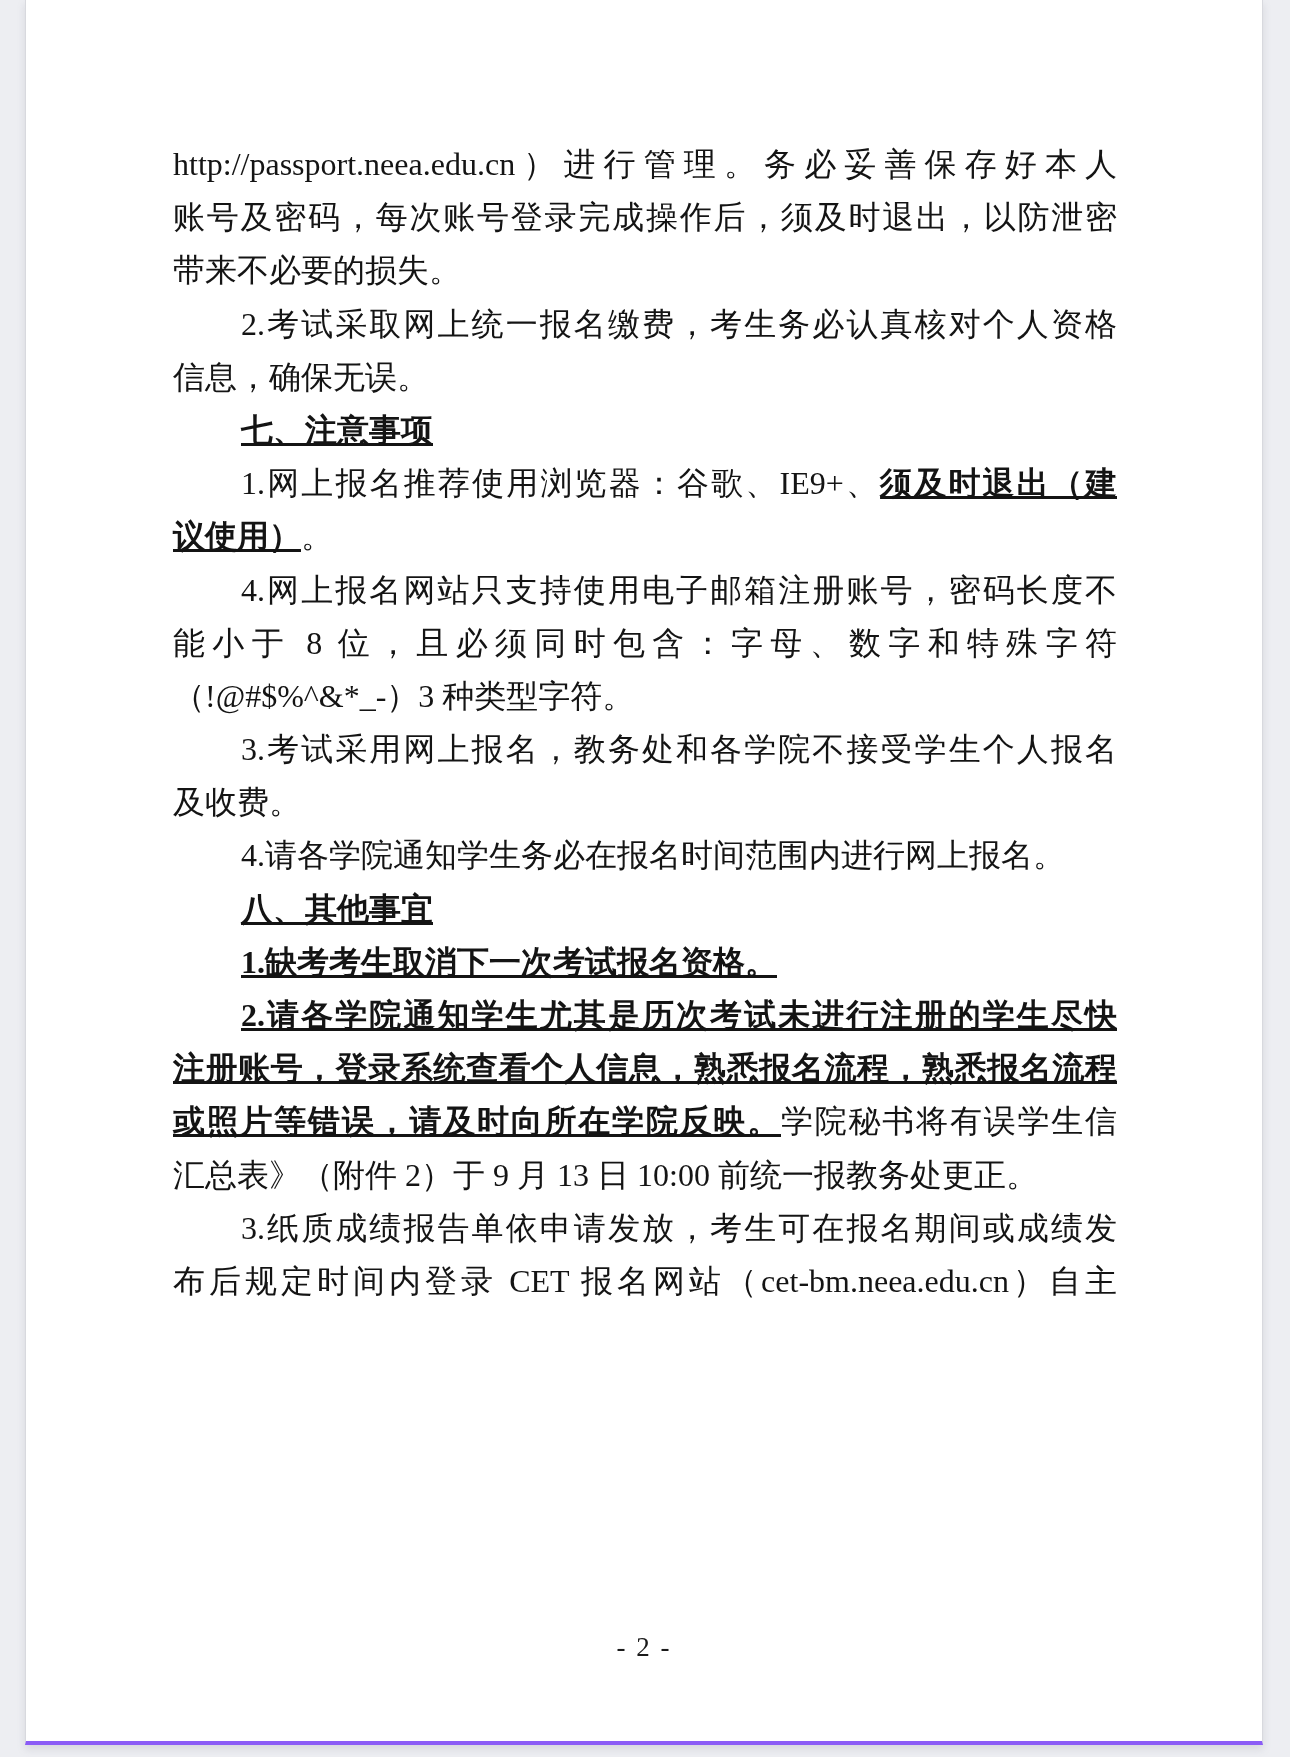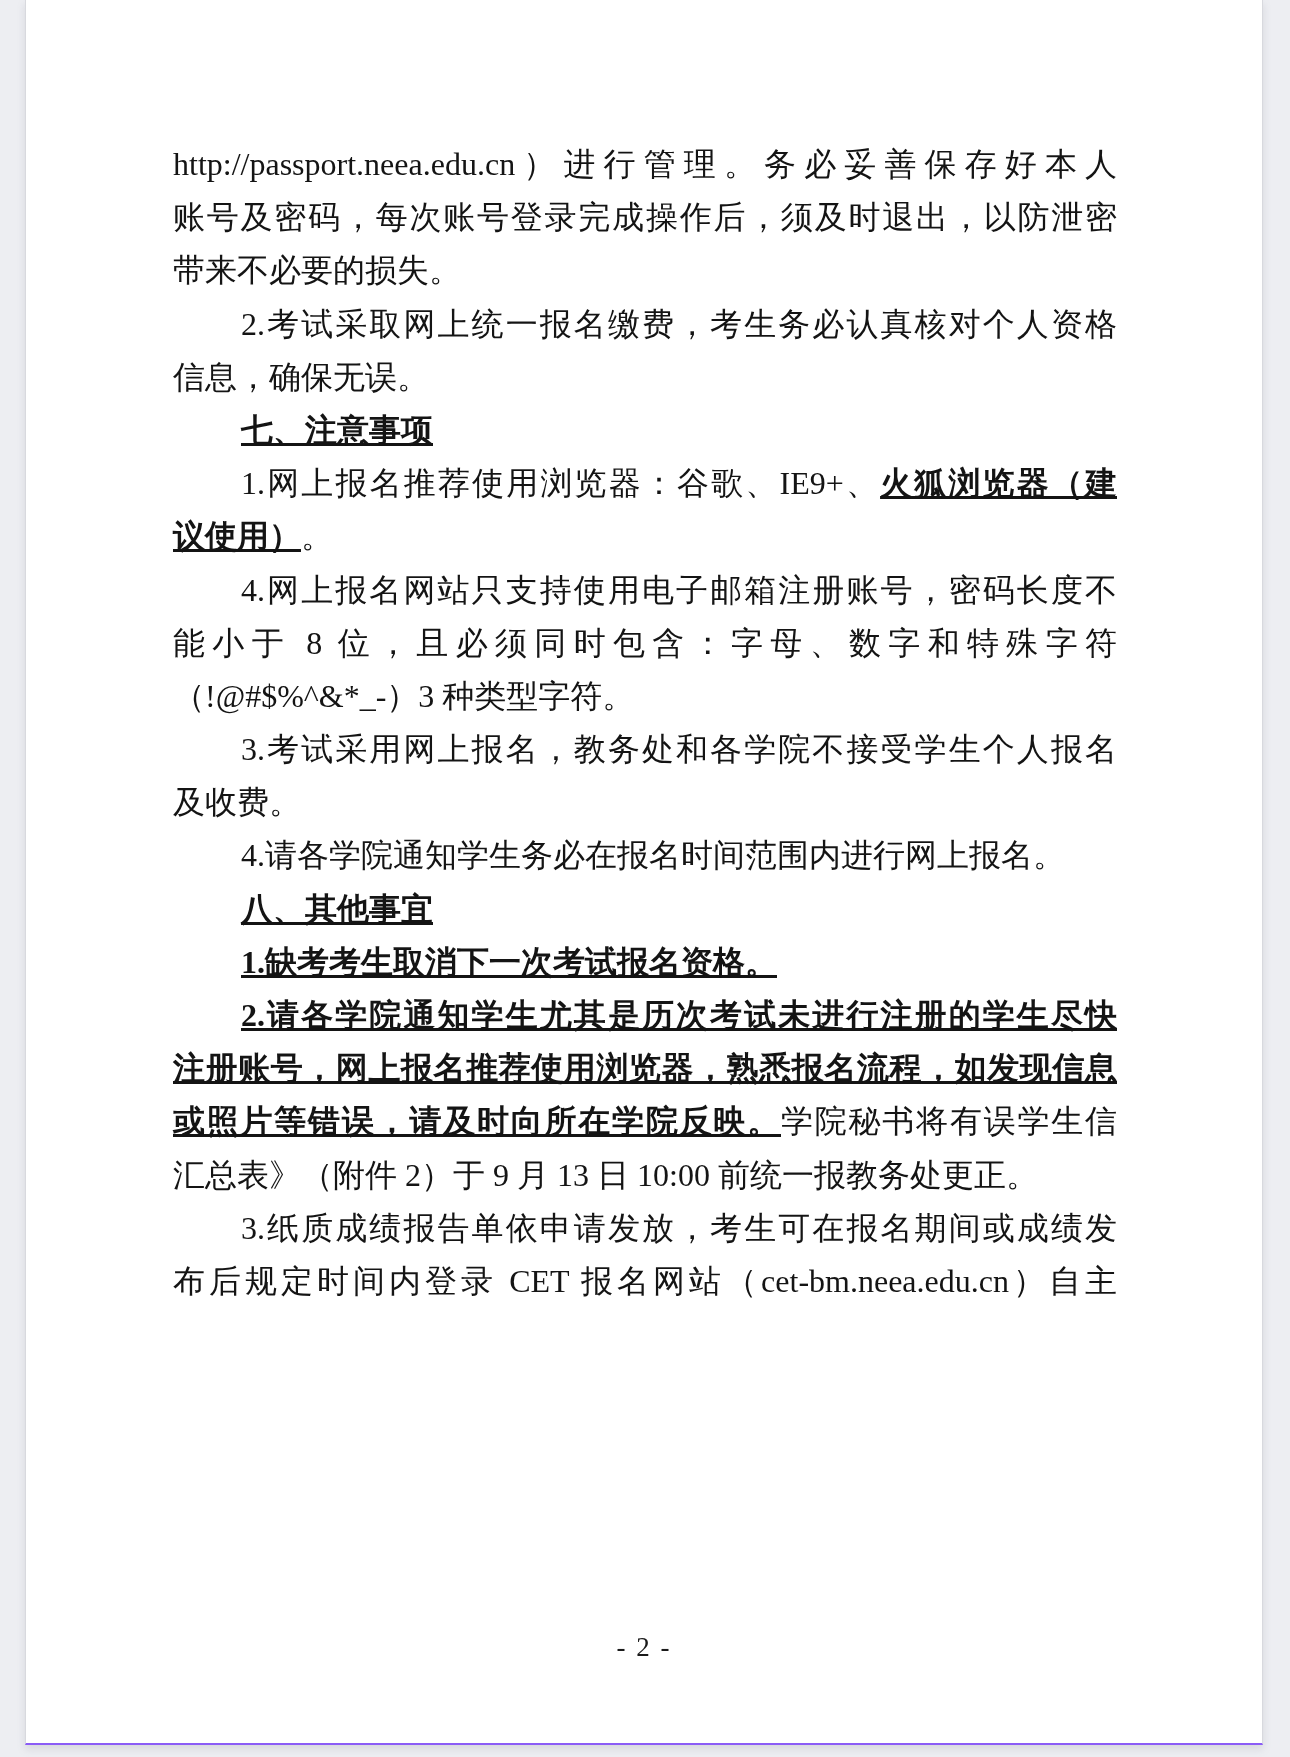--- a/index.html
+++ b/index.html
@@ -17,21 +17,21 @@
   .page {
     position: absolute;
     left: 25px;
     top: 0;
     width: 1238px;
     height: 1745px;
     box-sizing: border-box;
     background: #ffffff;
     border-left: 1px solid #d8d9de;
     border-right: 1px solid #d8d9de;
-    border-bottom: 2px solid #8b5cf6;
+    border-bottom: 4px solid #8b5cf6;
     box-shadow: 0 4px 8px rgba(110,110,130,0.18);
   }
   .content {
     position: absolute;
     top: 138px;
     left: 147px;
     width: 944px;
   }
   .line {
     height: 53.2px;
@@ -69,31 +69,31 @@
 <body>
 
 <div class="page">
   <div class="content">
       <div class="line j"><span>http://passport.neea.edu.cn）进行管理。务必妥善保存好本人</span></div>
       <div class="line j"><span>账号及密码，每次账号登录完成操作后，须及时退出，以防泄密</span></div>
       <div class="line"><span>带来不必要的损失。</span></div>
       <div class="line j ind"><span>2.考试采取网上统一报名缴费，考生务必认真核对个人资格</span></div>
       <div class="line"><span>信息，确保无误。</span></div>
       <div class="line ind"><span class="b">七、注意事项</span></div>
-      <div class="line j ind"><span>1.网上报名推荐使用浏览器：谷歌、IE9+、</span><span class="b">火狐浏览器（建</span></div>
+      <div class="line j ind"><span>1.网上报名推荐使用浏览器：谷歌、IE9+、</span><span class="b">须及时退出（建</span></div>
       <div class="line"><span class="b">议使用）</span><span>。</span></div>
       <div class="line j ind"><span>4.网上报名网站只支持使用电子邮箱注册账号，密码长度不</span></div>
       <div class="line j"><span>能小于 8 位，且必须同时包含：字母、数字和特殊字符</span></div>
       <div class="line"><span>（!@#$%^&amp;*_-）3 种类型字符。</span></div>
       <div class="line j ind"><span>3.考试采用网上报名，教务处和各学院不接受学生个人报名</span></div>
       <div class="line"><span>及收费。</span></div>
       <div class="line ind"><span>4.请各学院通知学生务必在报名时间范围内进行网上报名。</span></div>
       <div class="line ind"><span class="b">八、其他事宜</span></div>
       <div class="line ind"><span class="b">1.缺考考生取消下一次考试报名资格。</span></div>
       <div class="line j ind"><span class="b">2.请各学院通知学生尤其是历次考试未进行注册的学生尽快</span></div>
-      <div class="line j"><span class="b">注册账号，网上报名推荐使用浏览器，熟悉报名流程，如发现信息</span></div>
+      <div class="line j"><span class="b">注册账号，登录系统查看个人信息，熟悉报名流程，熟悉报名流程</span></div>
       <div class="line j"><span class="b">或照片等错误，请及时向所在学院反映。</span><span>学院秘书将有误学生信</span></div>
       <div class="line"><span>汇总表》（附件 2）于 9 月 13 日 10:00 前统一报教务处更正。</span></div>
       <div class="line j ind"><span>3.纸质成绩报告单依申请发放，考生可在报名期间或成绩发</span></div>
       <div class="line j"><span>布后规定时间内登录 CET 报名网站（cet-bm.neea.edu.cn）自主</span></div>
     </div>
   <div class="page-number">- 2 -</div>
 </div>
 
 </body></html>

